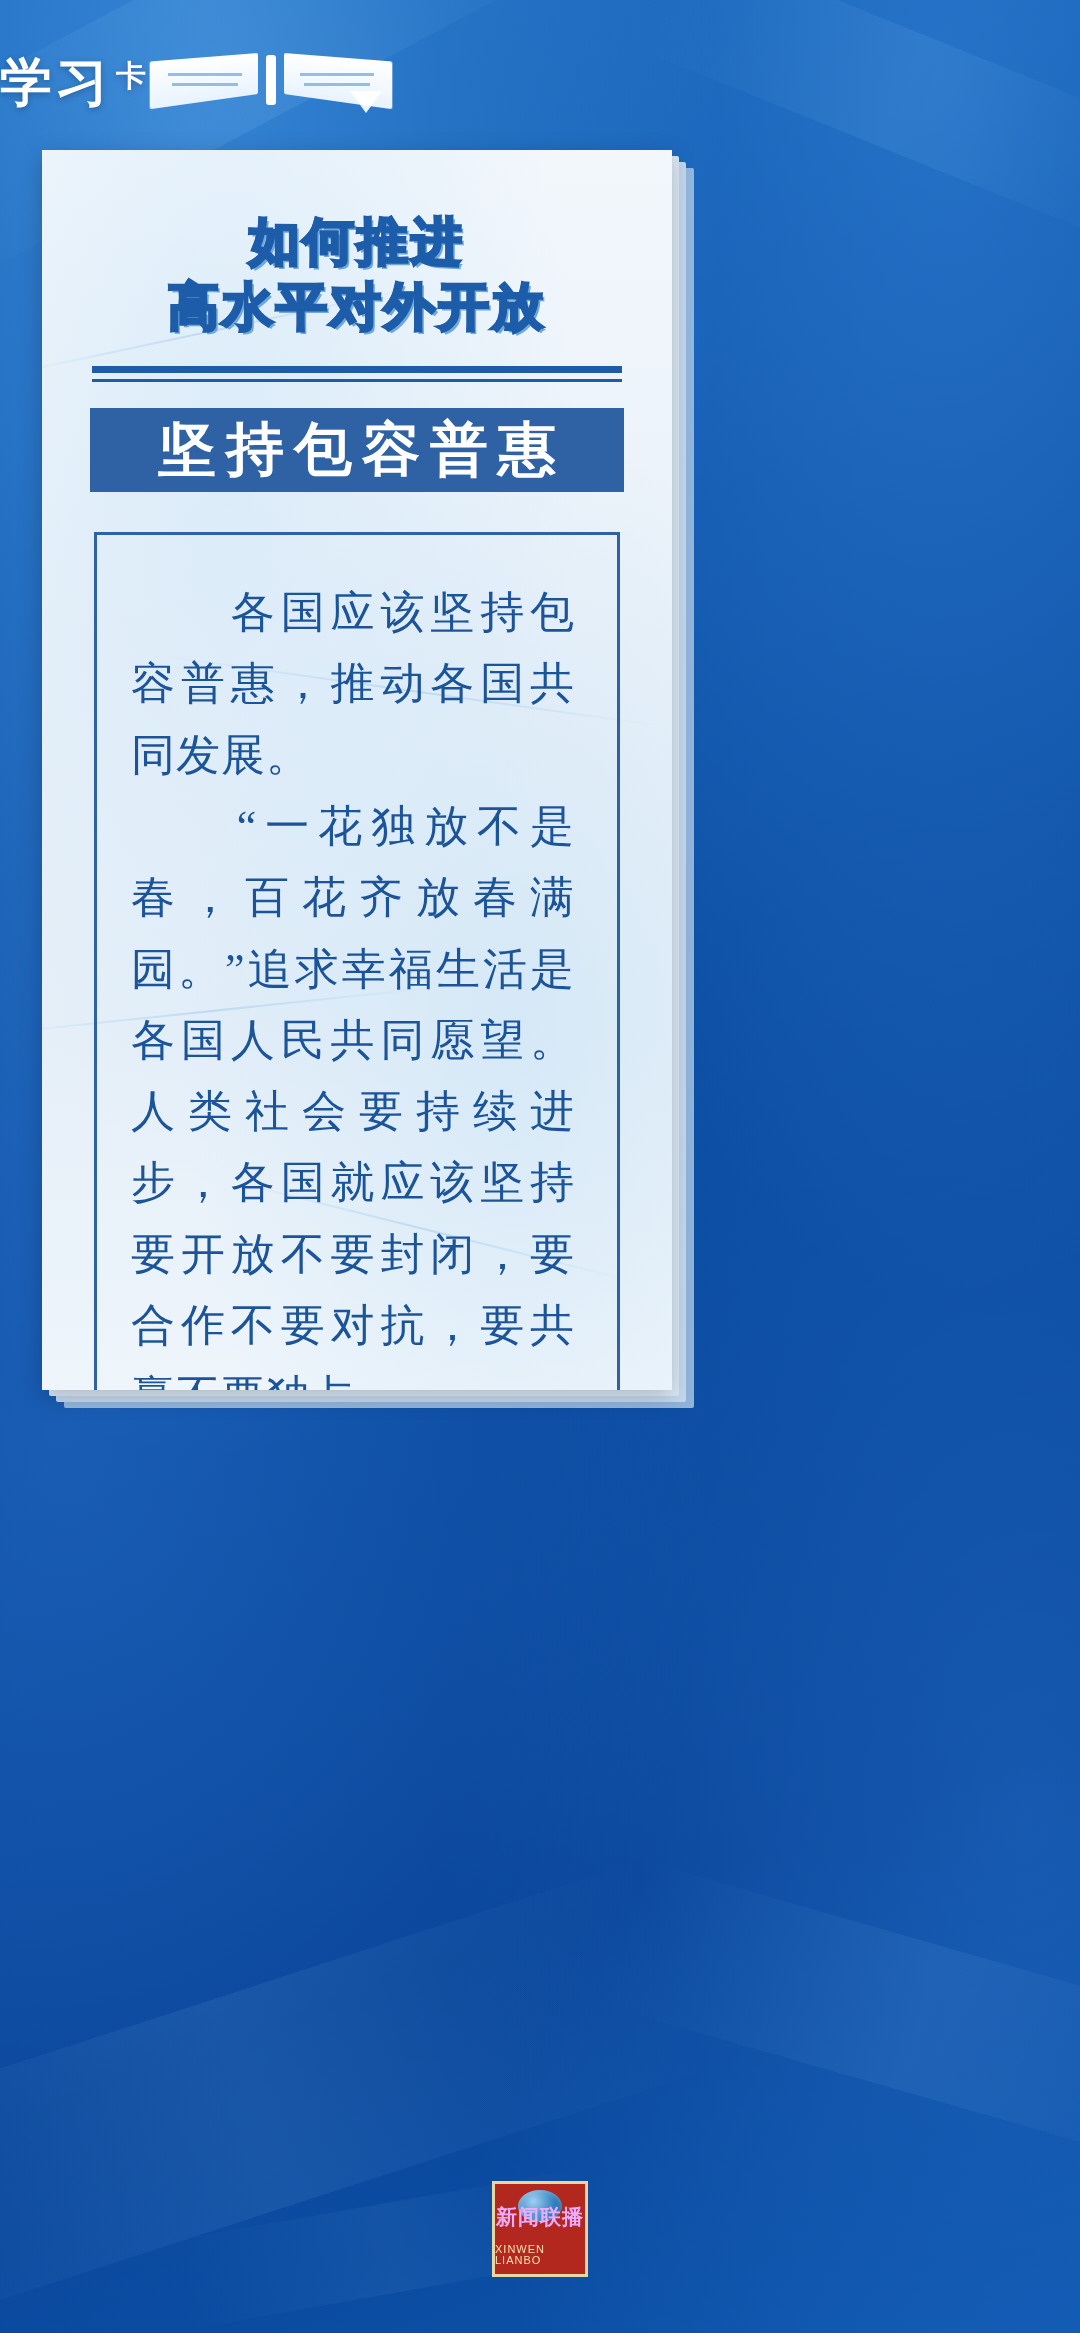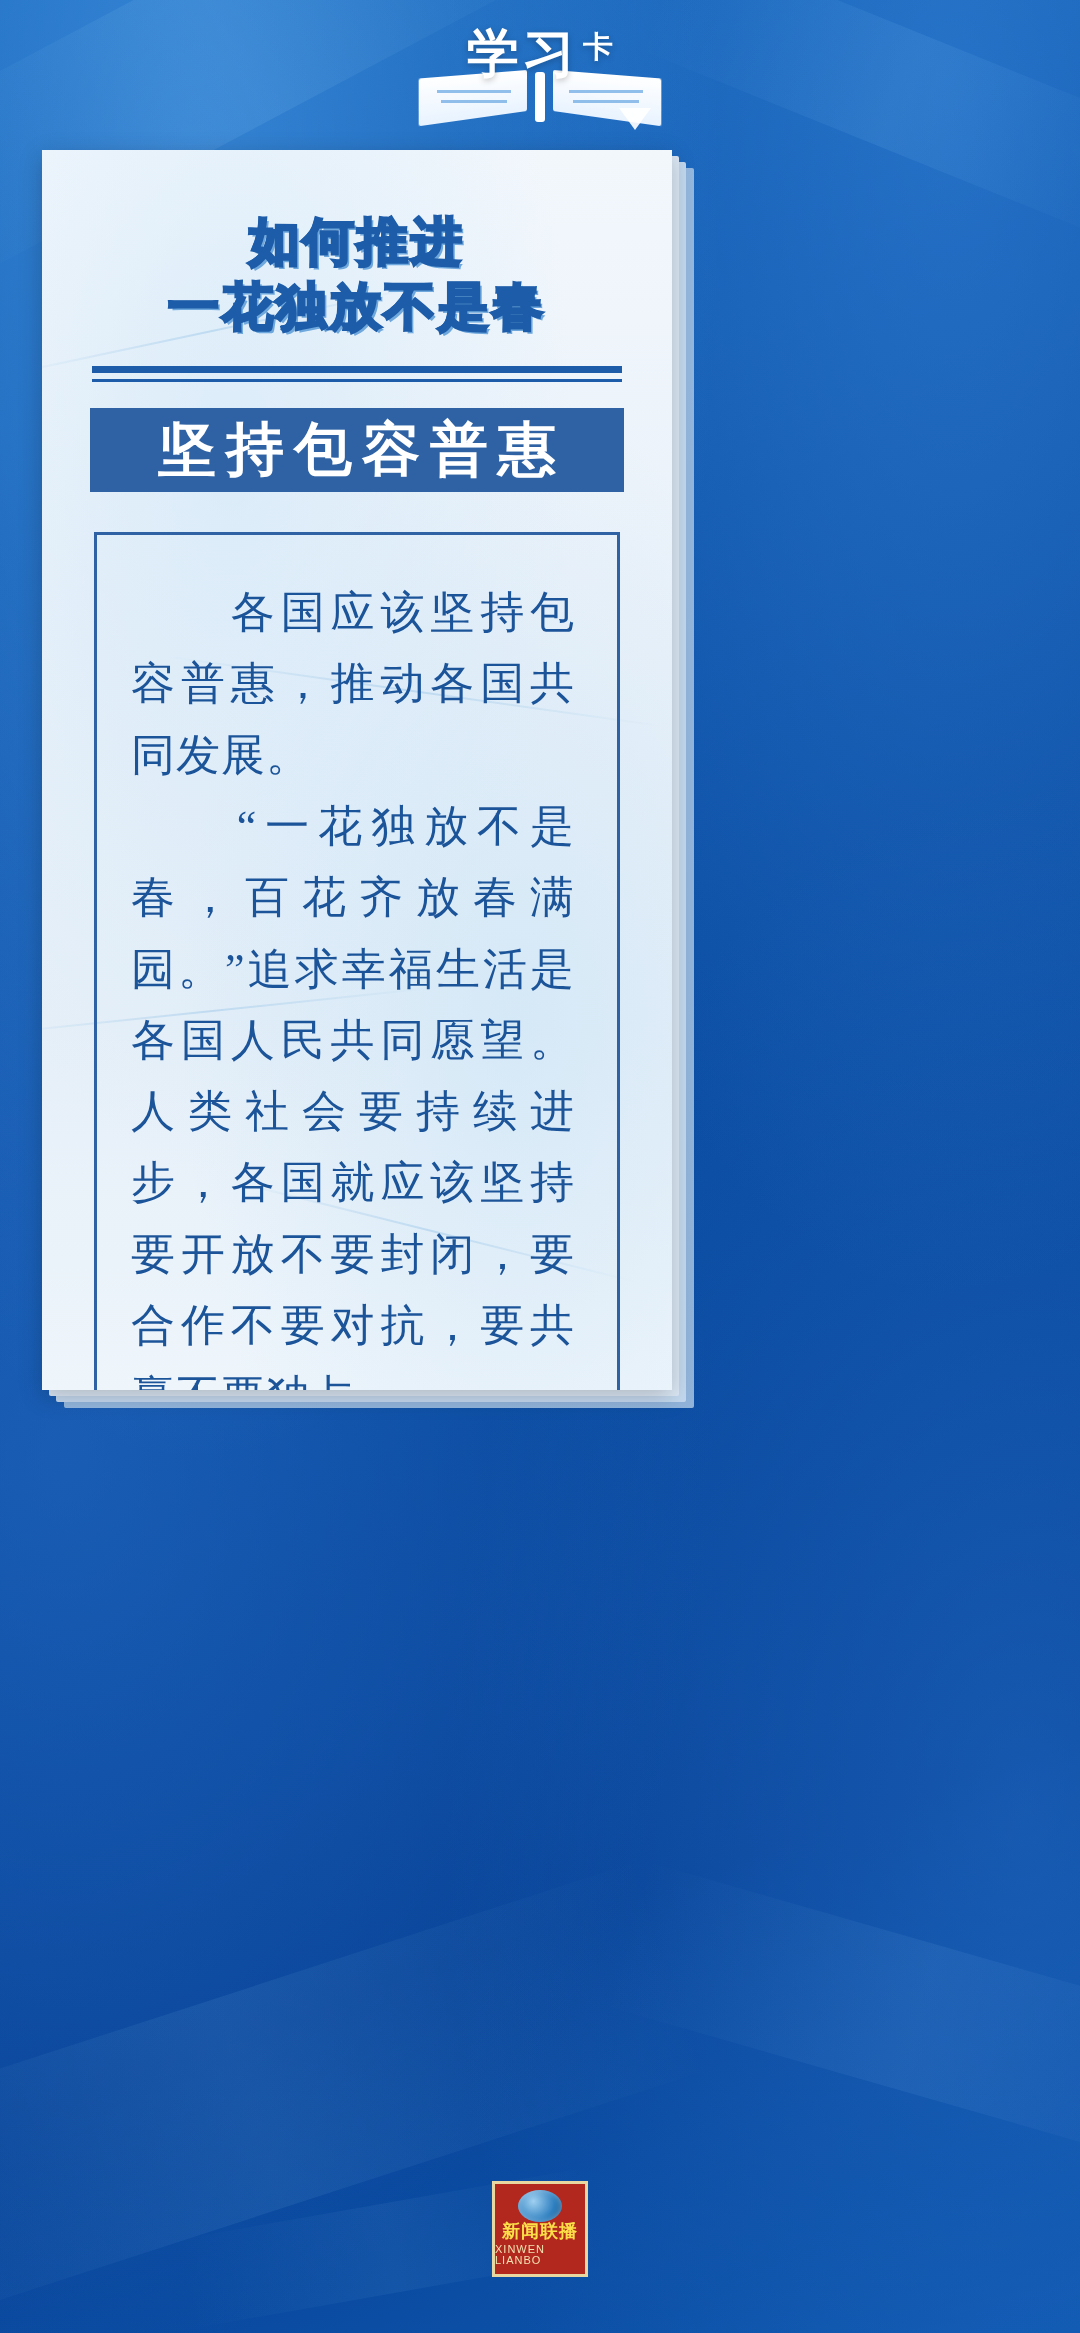--- a/index.html
+++ b/index.html
@@ -39,21 +39,21 @@
   .s5 { width: 420px; height: 90px; left: 180px; bottom: 40px; transform: rotate(-10deg); opacity: .30; }
 
   
   .header {
     position: absolute;
     top: 28px;
     left: 0;
     width: 100%;
     height: 110px;
     display: flex;
-    flex-direction: column;
+    flex-direction: row;
     align-items: center;
     justify-content: flex-start;
     text-align: right;
   }
   .header-title {
     font-family: "Liberation Serif", serif;
     font-weight: bold;
     font-size: 52px;
     letter-spacing: 4px;
     color: #ffffff;
@@ -263,26 +263,26 @@
     margin-left: -22px;
     width: 44px;
     height: 32px;
     border-radius: 50%;
     background:
       radial-gradient(circle at 35% 35%, #9fd0f0 0%, #2e7fc0 60%, #16507f 100%);
     box-shadow: 0 0 6px rgba(255,255,255,0.4) inset;
   }
   .cctv-cn {
     font-family: "Liberation Serif", serif;
-    font-size: 18px;
+    font-size: 21px;
     font-weight: bold;
-    color: #fde047;
+    color: #f0abfc;
     letter-spacing: 1px;
     line-height: 1;
-    margin-bottom: 4px;
+    margin-bottom: 16px;
     z-index: 2;
   }
   .cctv-en {
     font-family: "Liberation Sans", sans-serif;
     font-size: 11px;
     color: #f3e2b2;
     letter-spacing: 1px;
     line-height: 1;
     z-index: 2;
   }
@@ -322,21 +322,21 @@
     <div class="card">
       <div class="vein" style="left:-40px; top:180px; width:420px; transform:rotate(-12deg);"></div>
       <div class="vein" style="left:120px; top:540px; width:500px; transform:rotate(8deg);"></div>
       <div class="vein" style="left:-60px; top:860px; width:460px; transform:rotate(-6deg);"></div>
       <div class="vein" style="left:180px; top:1080px; width:420px; transform:rotate(14deg);"></div>
 
       <div class="card-inner">
 
         <h1 class="headline">
           <span>如何推进</span>
-          <span class="l2">一花独放不是春</span>
+          <span class="l2">高水平对外开放</span>
         </h1>
 
         <div class="rule-wrap">
           <div class="rule-thick"></div>
           <div class="rule-thin"></div>
         </div>
 
         <div class="subtitle-bar">
           <span>坚持包容普惠</span>
         </div>

